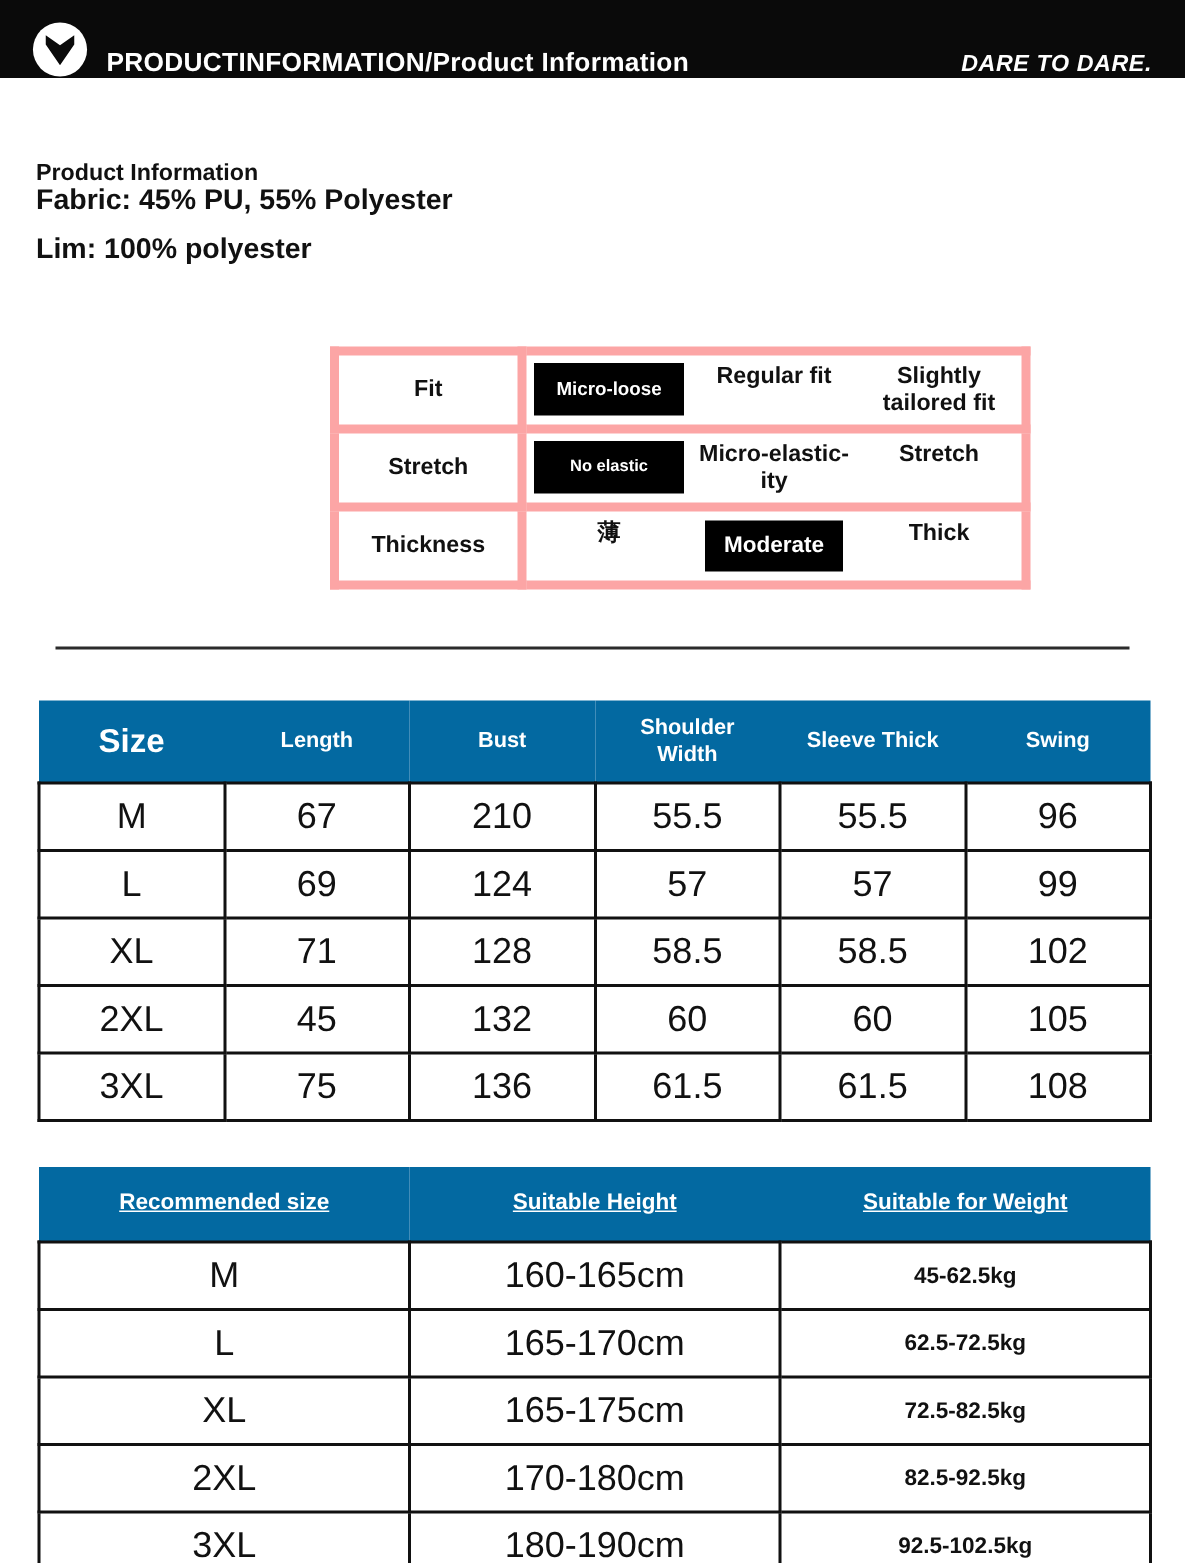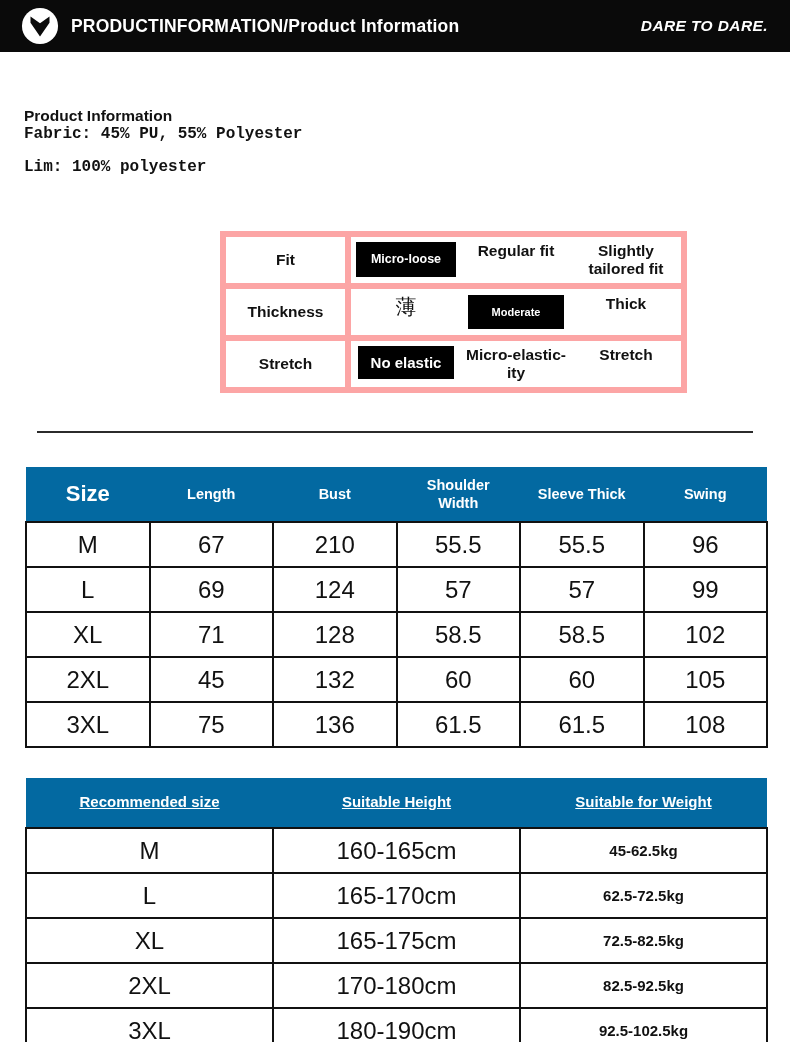--- a/index.html
+++ b/index.html
@@ -9,21 +9,21 @@
     font-family: "Liberation Sans", sans-serif;
     color: #111;
   }
   body { min-height: 1042px; overflow: hidden; }
 
   
   .topbar {
     height: 52px;
     background: #0a0a0a;
     display: flex;
-    align-items: center;
+    align-items: flex-end;
     padding: 0 22px 0 21px;
   }
   .logo { width: 38px; height: 38px; display: inline-flex; flex: none; }
   .logo svg { width: 38px; height: 38px; }
   .topbar-title {
     color: #fff;
     font-weight: 700;
     font-size: 17.5px;
     margin-left: 12px;
     letter-spacing: 0.2px;
@@ -35,21 +35,21 @@
     font-weight: 700;
     font-style: italic;
     font-size: 15.5px;
     letter-spacing: 0.4px;
     white-space: nowrap;
   }
 
   
   .info { display: flex; margin: 55px 0 0 24px; flex-direction: column; }
   .info-label { width: 194px; font-size: 15.5px; font-weight: 700; line-height: 18px; }
-  .info-line  { font-size: 16px; font-weight: 700; line-height: 18px; margin-bottom: 15px; font-family: Liberation Mono, monospace; }
+  .info-line  { font-size: 19px; font-weight: 700; line-height: 18px; margin-bottom: 15px; }
 
   
   .attr-table {
     border-collapse: collapse;
     margin: 40px 0 0 220px;
     width: 461px;
     table-layout: fixed;
   }
   .attr-table td { border: 6px solid #fca5a5; height: 52px; }
   .attr-label {
@@ -156,47 +156,47 @@
             <span class="opt">
               <span>Regular fit</span>
             </span>
             <span class="opt">
               <span>Slightly tailored fit</span>
             </span>
           </div>
         </td>
       </tr>
       <tr>
+        <td class="attr-label">Stretch</td>
+        <td class="attr-options">
+          <div class="opt-wrap">
+            <span class="opt">
+              <span class="chip">No elastic</span>
+            </span>
+            <span class="opt">
+              <span>Micro-elastic-ity</span>
+            </span>
+            <span class="opt">
+              <span>Stretch</span>
+            </span>
+          </div>
+        </td>
+      </tr>
+      <tr>
         <td class="attr-label">Thickness</td>
         <td class="attr-options">
           <div class="opt-wrap">
             <span class="opt">
               <span>薄</span>
             </span>
             <span class="opt">
               <span class="chip">Moderate</span>
             </span>
             <span class="opt">
               <span>Thick</span>
-            </span>
-          </div>
-        </td>
-      </tr>
-      <tr>
-        <td class="attr-label">Stretch</td>
-        <td class="attr-options">
-          <div class="opt-wrap">
-            <span class="opt">
-              <span class="chip">No elastic</span>
-            </span>
-            <span class="opt">
-              <span>Micro-elastic-ity</span>
-            </span>
-            <span class="opt">
-              <span>Stretch</span>
             </span>
           </div>
         </td>
       </tr>
     </tbody>
 </table>
 
 <hr class="divider">
 
 <table class="grid-table size-table">

